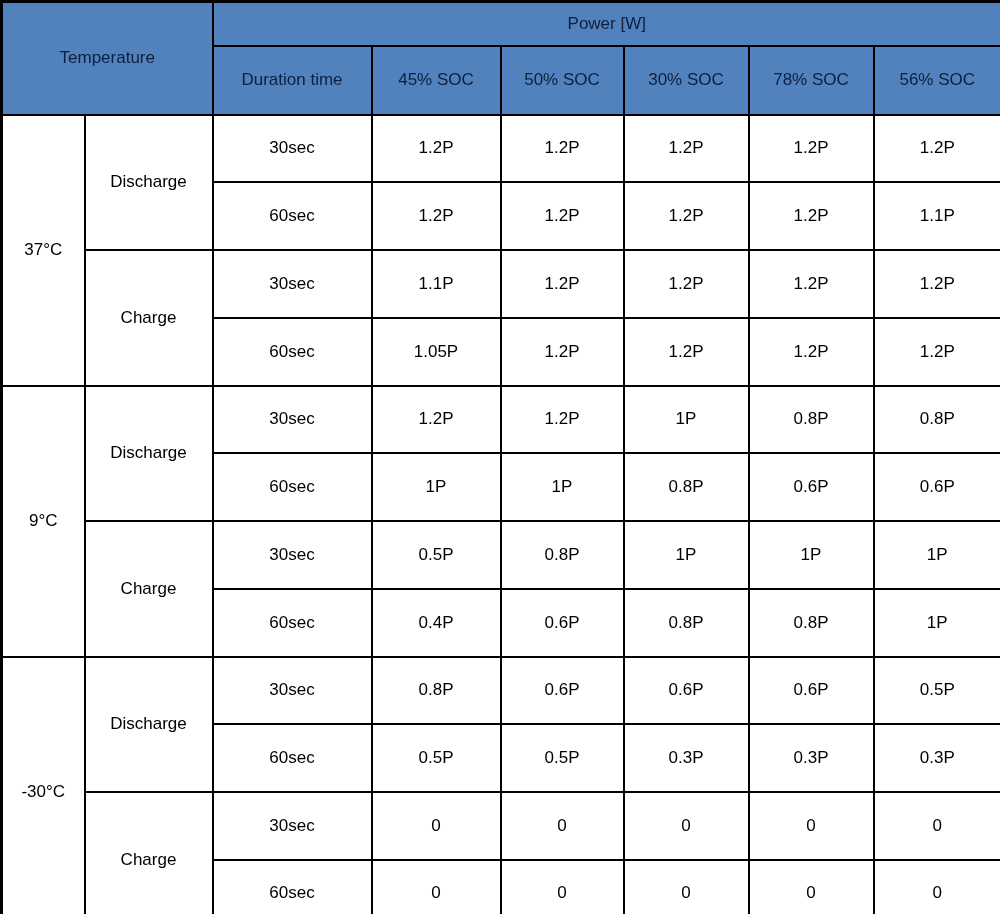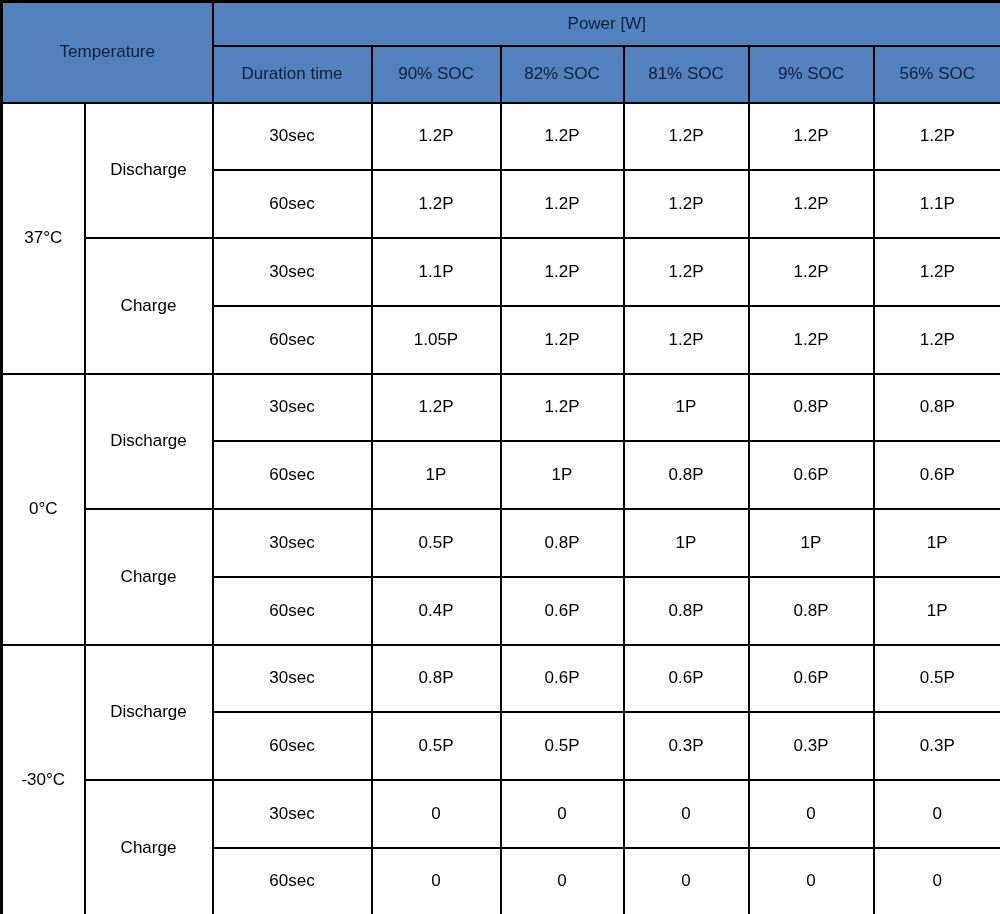--- a/index.html
+++ b/index.html
@@ -30,21 +30,21 @@
     font-size:17px;
     color:var(--cell-text);
     font-weight:normal;
     padding:0;
   }
   table.spec thead th{
     background:var(--header-bg);
     color:var(--header-text);
   }
   tr.hdr-top{height:44px;}
-  tr.hdr-sub{height:57px;}
+  tr.hdr-sub{height:69px;}
   tbody tr{height:67.75px;}
 </style>
 </head>
 <body>
 
 <table class="spec">
   <colgroup>
     <col style="width:83px">
       <col style="width:128px">
       <col style="width:159px">
@@ -54,24 +54,24 @@
     <col style="width:125px">
       <col style="width:128px">
   </colgroup>
   <thead>
     <tr class="hdr-top">
       <th colspan="2" rowspan="2">Temperature</th>
       <th colspan="6">Power [W]</th>
     </tr>
     <tr class="hdr-sub">
       <th>Duration time</th>
-      <th>90% SOC</th>
-      <th>82% SOC</th>
-      <th>81% SOC</th>
-      <th>9% SOC</th>
+      <th>45% SOC</th>
+      <th>50% SOC</th>
+      <th>30% SOC</th>
+      <th>78% SOC</th>
       <th>56% SOC</th>
     </tr>
   </thead>
   <tbody>
 
     <tr>
       <td rowspan="4">37°C</td>
       <td rowspan="2">Discharge</td>
       <td>30sec</td>
       <td>1.2P</td>
@@ -100,21 +100,21 @@
     <tr>
       <td>60sec</td>
       <td>1.05P</td>
       <td>1.2P</td>
       <td>1.2P</td>
       <td>1.2P</td>
       <td>1.2P</td>
     </tr>
 
     <tr>
-      <td rowspan="4">0°C</td>
+      <td rowspan="4">9°C</td>
       <td rowspan="2">Discharge</td>
       <td>30sec</td>
       <td>1.2P</td>
       <td>1.2P</td>
       <td>1P</td>
       <td>0.8P</td>
       <td>0.8P</td>
     </tr>
     <tr>
       <td>60sec</td>

